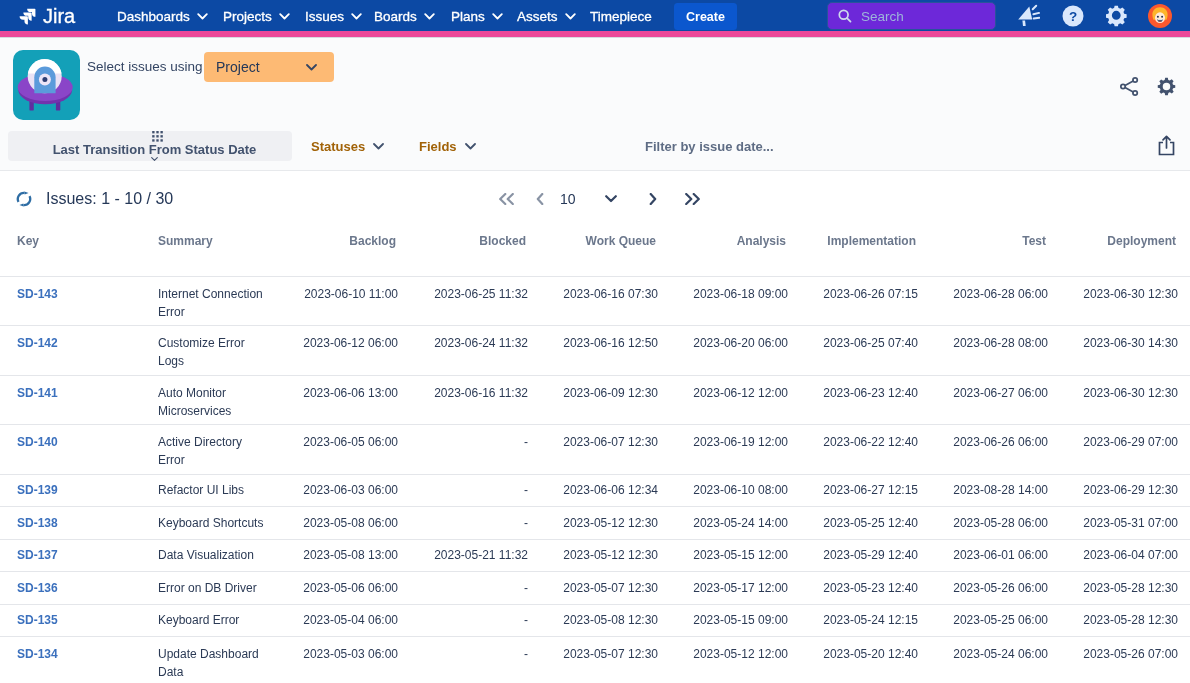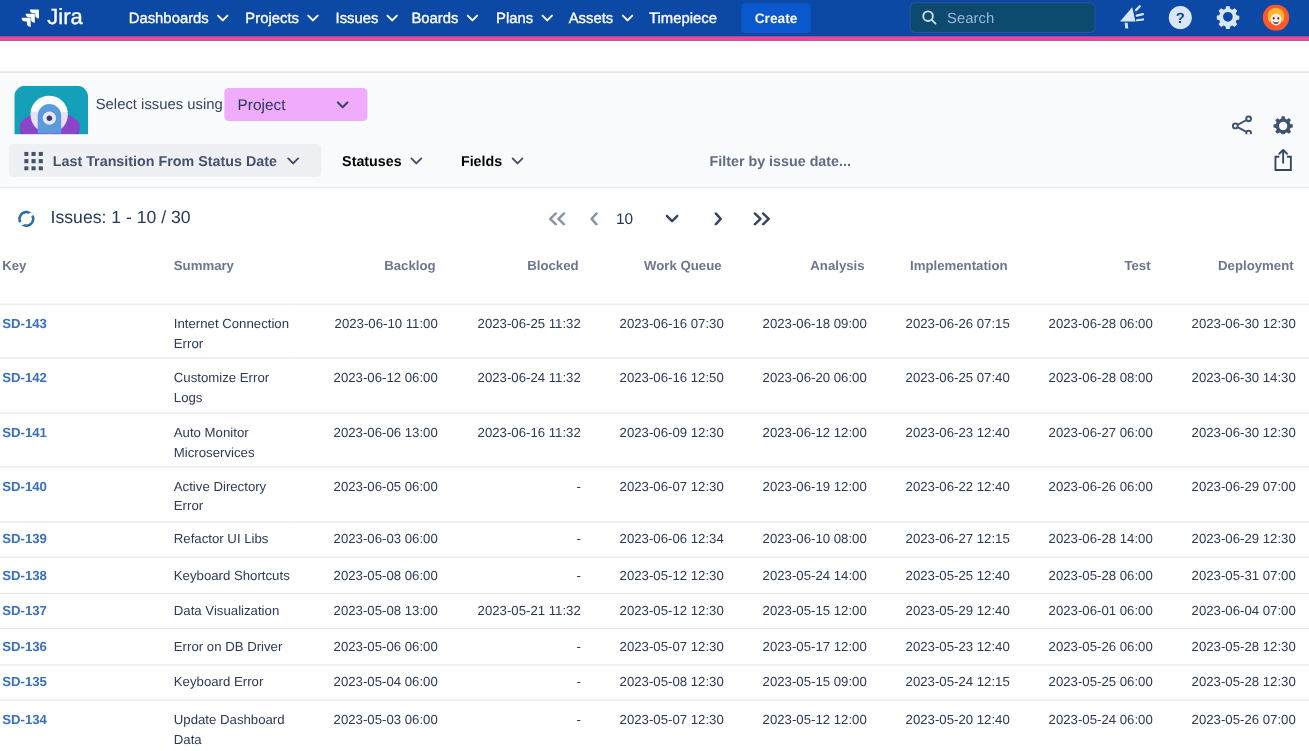--- a/index.html
+++ b/index.html
@@ -1,51 +1,51 @@
 <!DOCTYPE html>
 <html><head>
 <meta charset="utf-8">
 <style>
 * { margin:0; padding:0; box-sizing:border-box; }
 html,body { width:1190px; height:683px; overflow:hidden; background:#fff;
   font-family:"Liberation Sans", sans-serif; }
-.nav { position:absolute; left:0; top:0; width:1190px; height:37px; background:#0c49a4; border-bottom:4px solid #ec4899; }
+.nav { position:absolute; left:0; top:0; width:1190px; height:37px; background:#0c49a4; border-bottom:6px solid #ec4899; }
 .nav * { position:absolute; }
 .nitem { top:0; height:33px; display:flex; align-items:center; font-size:13.5px; color:#fff; white-space:nowrap; -webkit-text-stroke:0.3px #fff; }
 .nitem svg { position:static; margin-left:7px; }
 .create { left:674px; top:3px; width:63px; height:27px; background:#0b57ce; color:#fff; font-size:12.5px; font-weight:bold; border-radius:3.5px; display:flex; align-items:center; justify-content:center; }
-.search { left:827px; top:2px; width:169px; height:28px; background:#0c4a6e; border:1px solid #28539b; border-radius:5px; display:flex; align-items:center; }
+.search { left:827px; top:2px; width:169px; height:28px; background:#6d28d9; border:1px solid #28539b; border-radius:5px; display:flex; align-items:center; }
 .search * { position:static; }
 .search .ph { color:#9db5da; font-size:13.5px; margin-left:9px; }
-.header { position:absolute; left:0; top:37px; width:1190px; height:85px; background:#fafbfc; border-top:1px solid #d7dae0;margin-top:28px; }
+.header { position:absolute; left:0; top:37px; width:1190px; height:85px; background:#fafbfc; border-top:1px solid #d7dae0; }
 .appicon { position:absolute; left:13px; top:12px; }
 .sel-label { position:absolute; left:87px; top:21px; font-size:13.5px; color:#344563; }
-.dd { position:absolute; background:#f0abfc; border-radius:4px; display:flex; align-items:center; color:#253858; font-size:14px; }
+.dd { position:absolute; background:#fdba74; border-radius:4px; display:flex; align-items:center; color:#253858; font-size:14px; }
 .dd svg { position:absolute; }
 .dd1 { left:204px; top:14px; width:130px; height:30px; }
 .dd2 { left:85px; top:50.5px; width:371px; height:30px; }
 .dd .txt { margin-left:12px; }
 .hdr-icons { position:absolute; top:37.5px; right:0; }
 .toolbar { position:absolute; left:0; top:122px; width:1190px; height:49px; background:#fafbfc; border-bottom:1px solid #e7e9ec; }
-.bigbtn { position:absolute; left:8px; top:9px; width:284px; height:30px; background:#eff0f3; border-radius:4px; display:flex; align-items:center; white-space:nowrap; }
+.bigbtn { position:absolute; left:8px; top:9px; width:284px; height:30px; background:#eff0f3; border-radius:4px; display:flex; align-items:center; white-space:nowrap;flex-direction:column; }
 .bigbtn .txt { font-size:13px; font-weight:bold; color:#42526e; margin-left:9px; }
-.tb-item { position:absolute; top:0; height:48px; display:flex; align-items:center; font-size:13px; font-weight:bold; color:#000000; }
+.tb-item { position:absolute; top:0; height:48px; display:flex; align-items:center; font-size:13px; font-weight:bold; color:#a16207; }
 .tb-item svg { margin-left:8px; }
 .pager { position:absolute; left:0; top:171px; width:1190px; height:56px; background:#fff; }
 .issues-label { position:absolute; left:46px; top:0; height:56px; display:flex; align-items:center; font-size:16px; color:#253858; }
 .pg { position:absolute; top:0; height:56px; display:flex; align-items:center; font-size:14px; color:#253858; }
 table { position:absolute; left:0; top:227px; width:1190px; border-collapse:collapse; table-layout:fixed; }
 th { color:#6b778c; font-size:12px; font-weight:bold; padding:0; height:49px; vertical-align:top; }
 th.col-d, th.col-sum, th.col-key { padding-top:7px; }
 td { font-size:12px; color:#2b3a55; padding:0; border-top:1px solid #e4e6ea; }
 tr.r2 td { height:49.5px; vertical-align:top;margin-top:12px; }
 tr.r1 td { height:32.5px; vertical-align:middle; }
 tr.r2 td .cell { padding-top:8px; }
 td .cell { line-height:18px; }
-.col-key { text-align:left; padding-left:2px; }
+.col-key { text-align:left; padding-left:17px; }
 .col-sum { text-align:left; padding-left:18px; }
 .col-d { text-align:right; padding-right:14px; }
 td.col-d { padding-right:12px; }
 a.key { color:#3b70bd; font-weight:bold; text-decoration:none; }
 </style>
 </head>
 <body>
 <div class="nav">
   <svg style="left:17px;top:6px;" width="21" height="21" viewBox="0 0 128 128">
     <g fill="#fff">
@@ -376,21 +376,21 @@
       <td class="col-d">
           <div class="cell">2023-06-06 12:34</div>
         </td>
       <td class="col-d">
           <div class="cell">2023-06-10 08:00</div>
         </td>
       <td class="col-d">
           <div class="cell">2023-06-27 12:15</div>
         </td>
       <td class="col-d">
-          <div class="cell">2023-06-28 14:00</div>
+          <div class="cell">2023-08-28 14:00</div>
         </td>
       <td class="col-d">
           <div class="cell">2023-06-29 12:30</div>
         </td>
     </tr>
     <tr class="r1">
       <td class="col-key">
           <div class="cell"><a class="key">SD-138</a></div>
         </td>
       <td class="col-sum">

